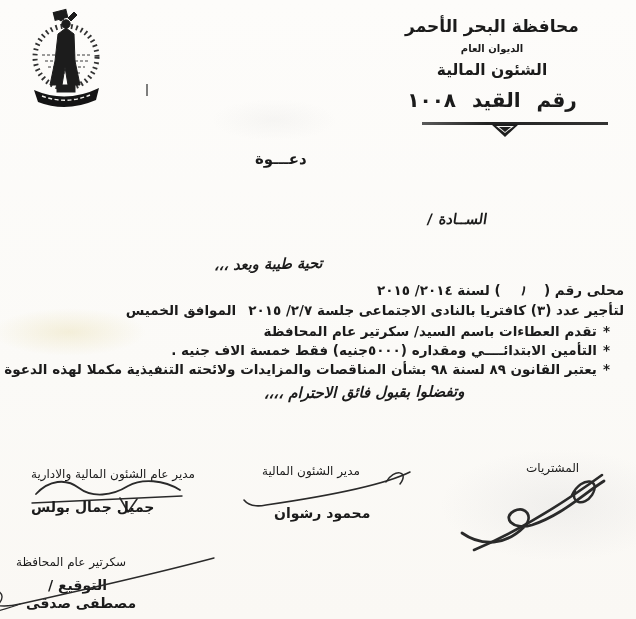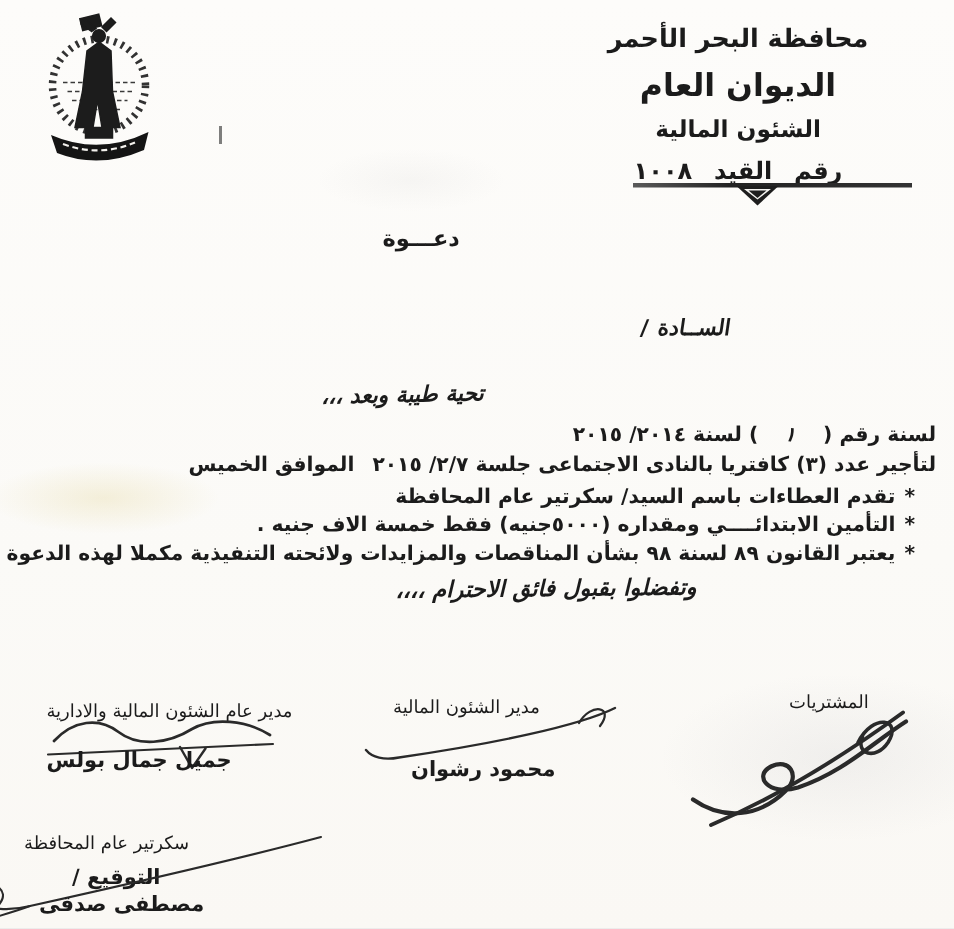--- a/index.html
+++ b/index.html
@@ -16,23 +16,23 @@
       radial-gradient(ellipse 110px 34px at 95px 332px, rgba(216,196,110,.22), transparent 70%),
       radial-gradient(ellipse 170px 80px at 585px 505px, rgba(175,175,180,.14), transparent 70%),
       radial-gradient(ellipse 90px 30px at 300px 120px, rgba(160,160,160,.07), transparent 70%),
       linear-gradient(180deg,#fdfcfa 0%, #fbfaf7 60%, #faf8f4 100%);
     padding-left: 26px;
   }
   .abs{position:absolute;}
   
   .letterhead{top:14px;left:404px;width:228px;text-align:center;line-height:1.45;}
   .lh-org{font-size:17px;font-weight:bold;letter-spacing:.5px;}
-  .lh-dept{font-size:21px;font-weight:bold;margin-top:3px;}
+  .lh-dept{font-size:10px;font-weight:bold;margin-top:3px;}
   .lh-sect{font-size:15.5px;font-weight:bold;margin-top:3px;}
-  .lh-reg{font-size:16px;font-weight:bold;margin-top:4px;word-spacing:9px;letter-spacing:1.5px;}
+  .lh-reg{font-size:20px;font-weight:bold;margin-top:4px;word-spacing:9px;letter-spacing:1.5px;}
   .divider{top:119px;left:448px;width:186px;height:18px;}
   .divider .rule{position:absolute;top:3px;left:0;width:100%;height:3px;
      background:linear-gradient(90deg,#5a5a5a,#222 35%,#333);}
   .divider svg{position:absolute;top:5px;left:68px;}
   
   .emblem{top:5px;left:56px;width:74px;height:106px;}
   .artifact-tick{top:84px;left:172px;width:2px;height:12px;background:#3a3a3a;opacity:.65;}
   
   .doc-title{top:150px;left:281px;font-size:15px;font-weight:bold;letter-spacing:1px;}
   .addressee{top:211px;left:432px;width:80px;font-size:14.5px;font-weight:bold;
@@ -108,21 +108,21 @@
   </div>
   <div class="abs artifact-tick"></div>
 
   <div class="abs doc-title">دعـــوة</div>
 
   <div class="abs addressee">الســادة /</div>
 
   <div class="abs greeting">تحية طيبة وبعد ،،،</div>
 
   <div class="abs doc-body">
-    <div class="p-line2"><span>لسنة رقم (</span><span class="hand-num">١</span><span>) لسنة ٢٠١٤/ ٢٠١٥</span></div>
+    <div class="p-line2"><span>محلى رقم (</span><span class="hand-num">١</span><span>) لسنة ٢٠١٤/ ٢٠١٥</span></div>
     <div class="p-line3"><span>لتأجير عدد (٣) كافتريا بالنادى الاجتماعى جلسة ٢/٧/ ٢٠١٥</span><span class="bold-part">الموافق الخميس</span></div>
 
     <div class="bullets">
       <div class="bullet">
         <span class="marker">*</span><span>تقدم العطاءات باسم السيد/ سكرتير عام المحافظة</span>
       </div>
       <div class="bullet">
         <span class="marker">*</span><span>التأمين الابتدائــــي ومقداره (٥٠٠٠جنيه)  فقط خمسة الاف جنيه .</span>
       </div>
       <div class="bullet">

